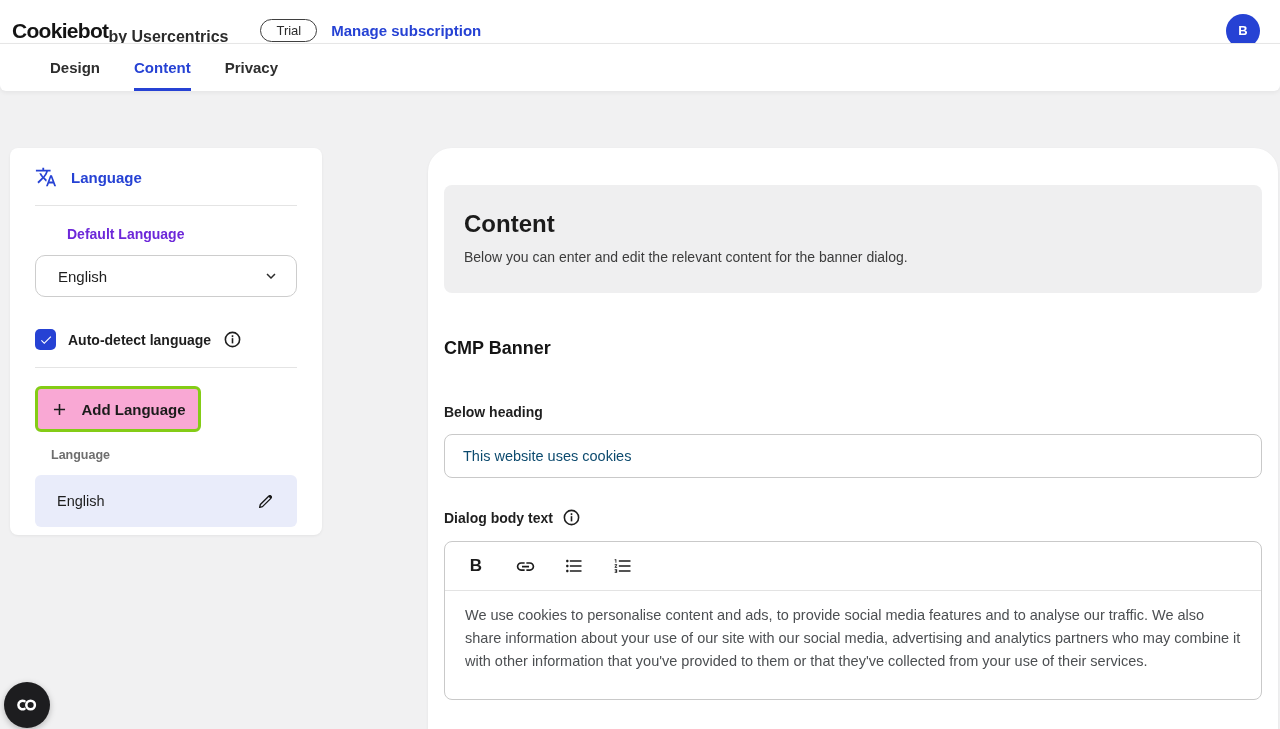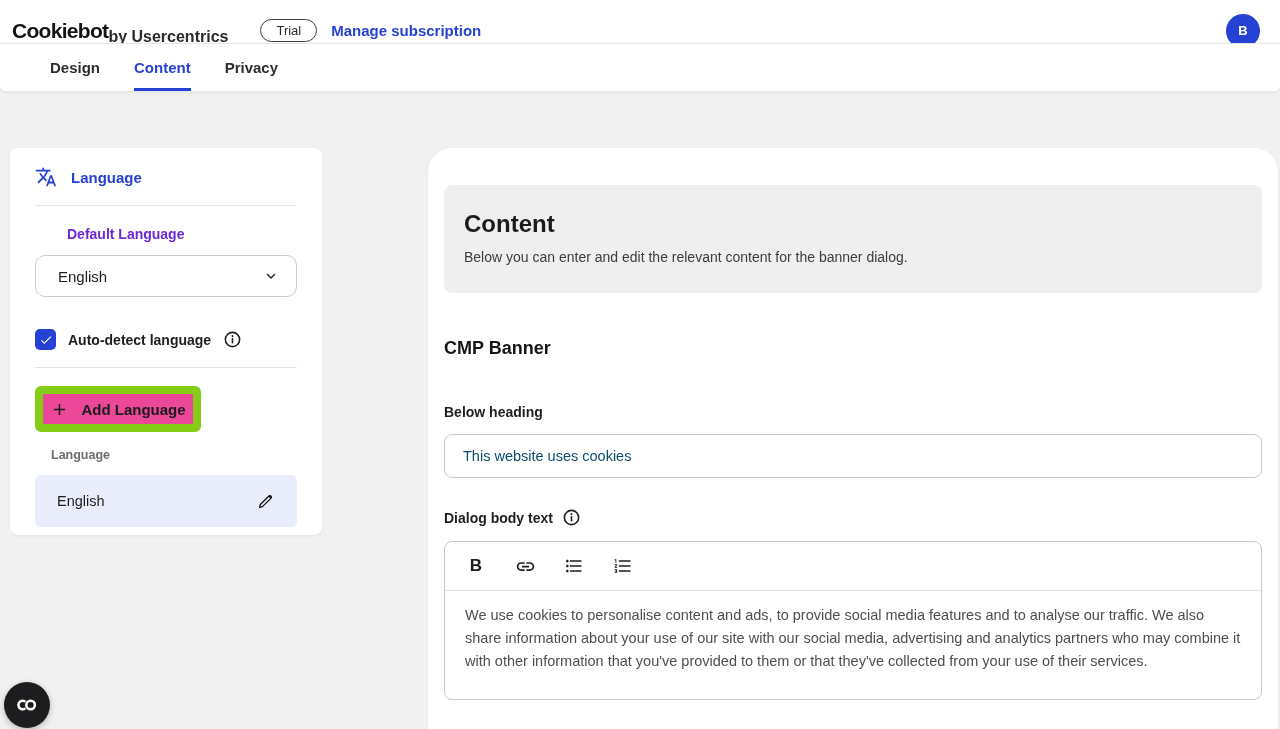--- a/index.html
+++ b/index.html
@@ -43,22 +43,22 @@
   .field-label { font-size:14px; font-weight:600; color:#6d28d9; margin-top:20px;padding-left:32px; }
   .select { margin-top:13px; height:42px; border:1px solid #cdcdcd; border-radius:10px;
     display:flex; align-items:center; padding:0 16px 0 22px; cursor:pointer; background:#fff; }
   .select-value { font-size:15px; color:#1f1f1f; }
   .select .chev { margin-left:auto; color:#2b2b2b; }
   .check-row { margin-top:32px; display:flex; align-items:center; }
   .checkbox { width:21px; height:21px; border-radius:5px; background:#2642d4;
     display:flex; align-items:center; justify-content:center; cursor:pointer; }
   .check-label { margin-left:12px; font-size:14px; font-weight:700; color:#1e1e1e; }
   .info-icon { margin-left:12px; color:#1e1e1e; cursor:pointer; display:flex; }
-  .add-btn { margin-top:18px; width:166px; height:46px; background:#ec4899;
-    border:8px solid #84cc16; border-radius:6px; display:flex; align-items:center;
+  .add-btn { margin-top:18px; width:166px; height:46px; background:#f9a8d4;
+    border:3px solid #84cc16; border-radius:6px; display:flex; align-items:center;
     justify-content:center; gap:12px; cursor:pointer; }
   .add-btn-label { font-size:15px; font-weight:600; color:#1b1b1b; }
   .list-header { margin:16px 0 0 16px; font-size:12.5px; font-weight:700; color:#6e6e6e; }
   .lang-row { margin-top:13px; height:52px; background:#e9ecfa; border-radius:6px;
     display:flex; align-items:center; padding:0 22px; }
   .lang-name { font-size:14.5px; color:#1d1d1d; }
   .edit-btn { margin-left:auto; color:#161616; cursor:pointer; display:flex; }
 
   
   .main { position:absolute; left:428px; top:148px; right:2px; bottom:-20px;

